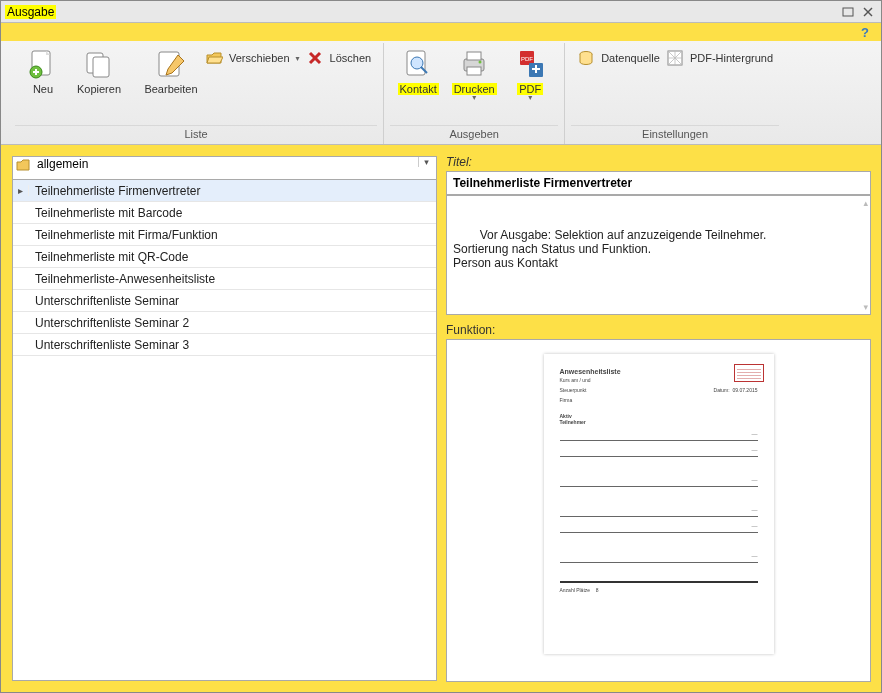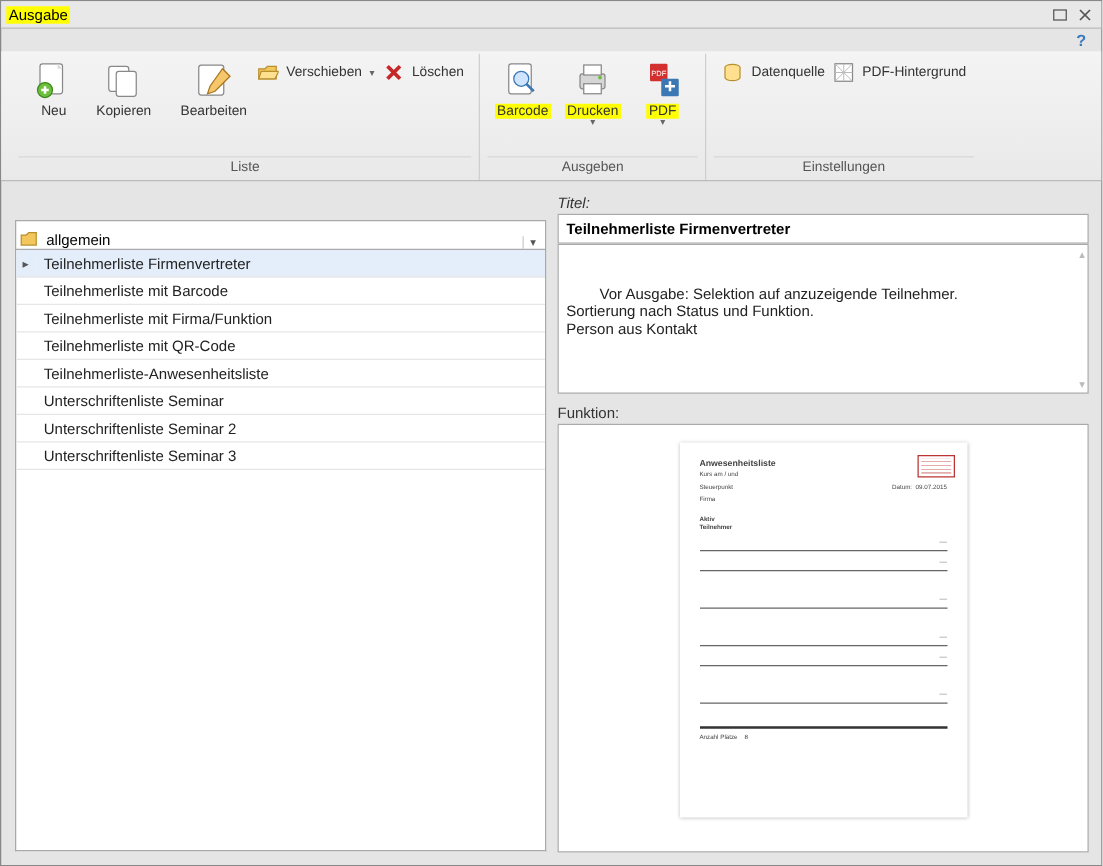--- a/index.html
+++ b/index.html
@@ -1,17 +1,17 @@
 <!DOCTYPE html>
 <html><head>
 <meta charset="utf-8">
 <style>
   * { box-sizing: border-box; font-family: "Segoe UI", Tahoma, sans-serif; }
   body { margin: 0; background: #fff; }
-  .window { width: 882px; height: 693px; border: 1px solid #888; background: #e5e5e5; position: relative; display: flex; flex-direction: column; }
+  .window { width: 882px; height: 693px; border: 1px solid #888; background: #fde047; position: relative; display: flex; flex-direction: column; }
   .titlebar { height: 22px; background: #e8e8e8; border-bottom: 1px solid #bbb; display: flex; align-items: center; padding: 0 4px; font-size: 12px; }
   .titlebar .title { background: #ffff00; padding: 0 2px; }
   .titlebar .spacer { flex: 1; }
   .titlebar .wbtn { width: 18px; height: 16px; display:flex;align-items:center;justify-content:center; font-size:11px; color:#555; margin-left:2px; cursor:pointer; }
   .helprow { height: 18px; display:flex; justify-content:flex-end; align-items:center; padding-right:12px; }
   .helprow .help { color:#3a7abf; font-size:13px; font-weight:bold; cursor:pointer; }
   .ribbon { background: linear-gradient(#f4f4f4,#e9e9e9); border-bottom:1px solid #bbb; display:flex; padding:2px 8px 0 8px; height:104px; }
   .rgroup { display:flex; flex-direction:column; align-items:center; padding:0 6px; border-right:1px solid #cfcfcf; }
   .rgroup:last-child { border-right:none; }
   .rgrow { display:flex; align-items:flex-start; flex:1; }
@@ -20,21 +20,21 @@
   .bigbtn .ic { width:34px; height:34px; display:flex;align-items:center;justify-content:center; margin-bottom:2px; }
   .bigbtn.hl .lbl, .smallbtn.hl { background:#ffff00; }
   .bigbtn .lbl { padding:0 2px; }
   .bigbtn .dd { font-size:8px; color:#666; line-height:6px; }
   .smallcol { display:flex; padding:4px 6px; gap:6px; }
   .smallbtn { display:flex; align-items:center; gap:6px; font-size:11px; color:#333; cursor:pointer; height:22px; }
   .smallbtn .sic { width:18px; height:18px; display:flex;align-items:center;justify-content:center; }
   .content { flex:1; padding:10px; display:flex; gap:8px; }
   .leftpane { flex:1; display:flex; flex-direction:column; border:1px solid transparent; }
   .rightpane { flex:1; display:flex; flex-direction:column; }
-  .combo { height:24px; border:1px solid #a9a9a9; background:#fff; display:flex; align-items:flex-end; padding:0 2px; font-size:12px;margin-top:20px; }
+  .combo { height:24px; border:1px solid #a9a9a9; background:#fff; display:flex; align-items:flex-start; padding:0 2px; font-size:12px; }
   .combo .fic { width:16px; height:16px; margin-right:6px; }
   .combo .ctxt { flex:1; }
   .combo .carrow { width:16px; text-align:center; color:#555; font-size:9px; border-left:1px solid #ccc; }
   .listbox { flex:1; border:1px solid #a9a9a9; background:#fff; border-top:none; overflow:auto; }
   .lrow { display:flex; align-items:center; height:22px; font-size:12px; color:#222; border-bottom:1px solid #e6e6e6; cursor:pointer; }
   .lrow .arrowcell { width:16px; text-align:center; color:#555; font-size:10px; border-right:1px solid #eee; }
   .lrow .lcell { flex:1; padding-left:6px; }
   .lrow.sel { background:#e4eefb; }
   .lrow.sel .arrowcell::before { content:"▸"; }
   .fieldlbl { font-size:12px; color:#333; margin-bottom:2px;font-style:italic; }
@@ -138,21 +138,21 @@
     <div class="rgroup">
       <div class="rgrow">
         <div class="bigbtn hl">
           <span class="ic">
             <svg width="34" height="34">
                 <rect x="6" y="4" width="18" height="24" rx="2" fill="#fff" stroke="#888"></rect>
                 <circle cx="16" cy="16" r="6" fill="#cfe5ff" stroke="#3c78b4"></circle>
                 <line x1="20" y1="20" x2="26" y2="26" stroke="#3c78b4" stroke-width="2"></line>
               </svg>
           </span>
-          <span class="lbl">Barcode</span>
+          <span class="lbl">Kontakt</span>
         </div>
         <div class="bigbtn hl">
           <span class="ic">
             <svg width="34" height="34">
                 <rect x="7" y="12" width="20" height="12" rx="2" fill="#d6d6d6" stroke="#888"></rect>
                 <rect x="10" y="5" width="14" height="8" fill="#fff" stroke="#888"></rect>
                 <rect x="10" y="20" width="14" height="8" fill="#fff" stroke="#888"></rect>
                 <circle cx="23" cy="15" r="1.5" fill="#6fbf3f"></circle>
               </svg>
           </span>

